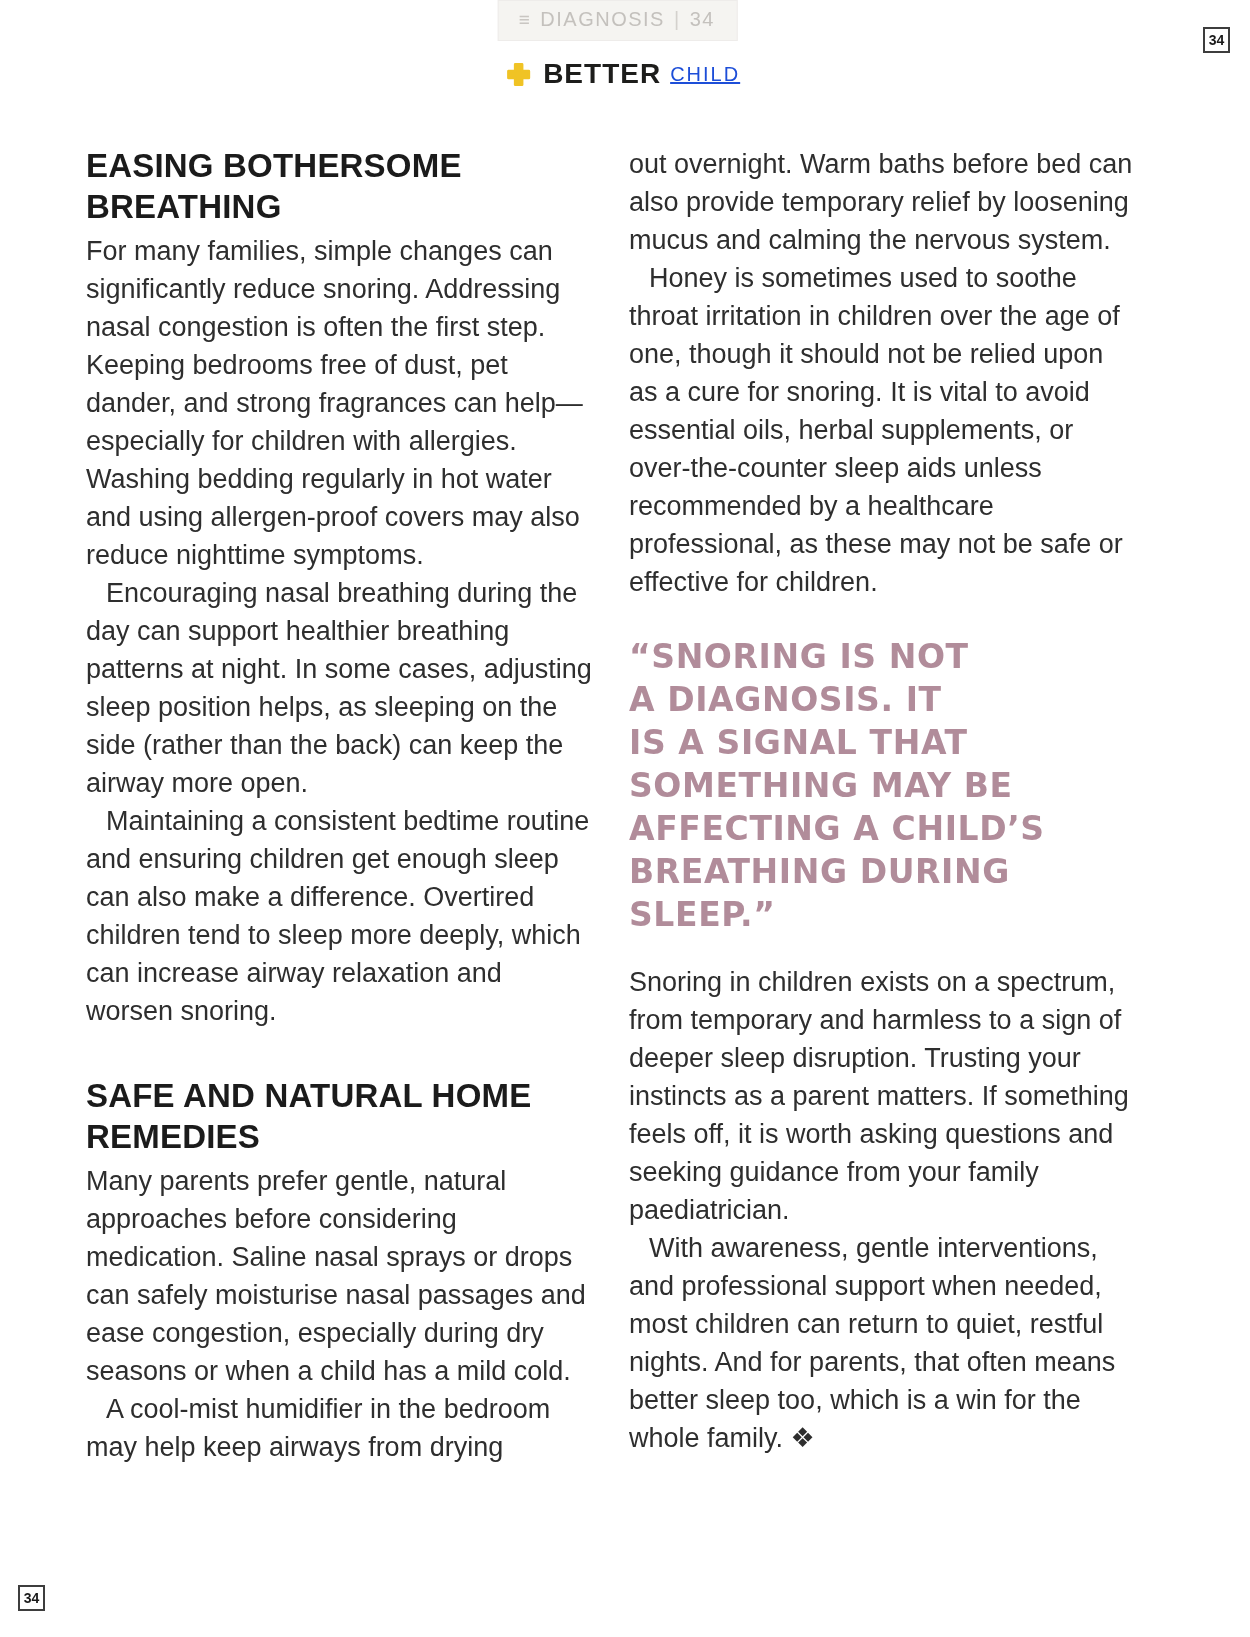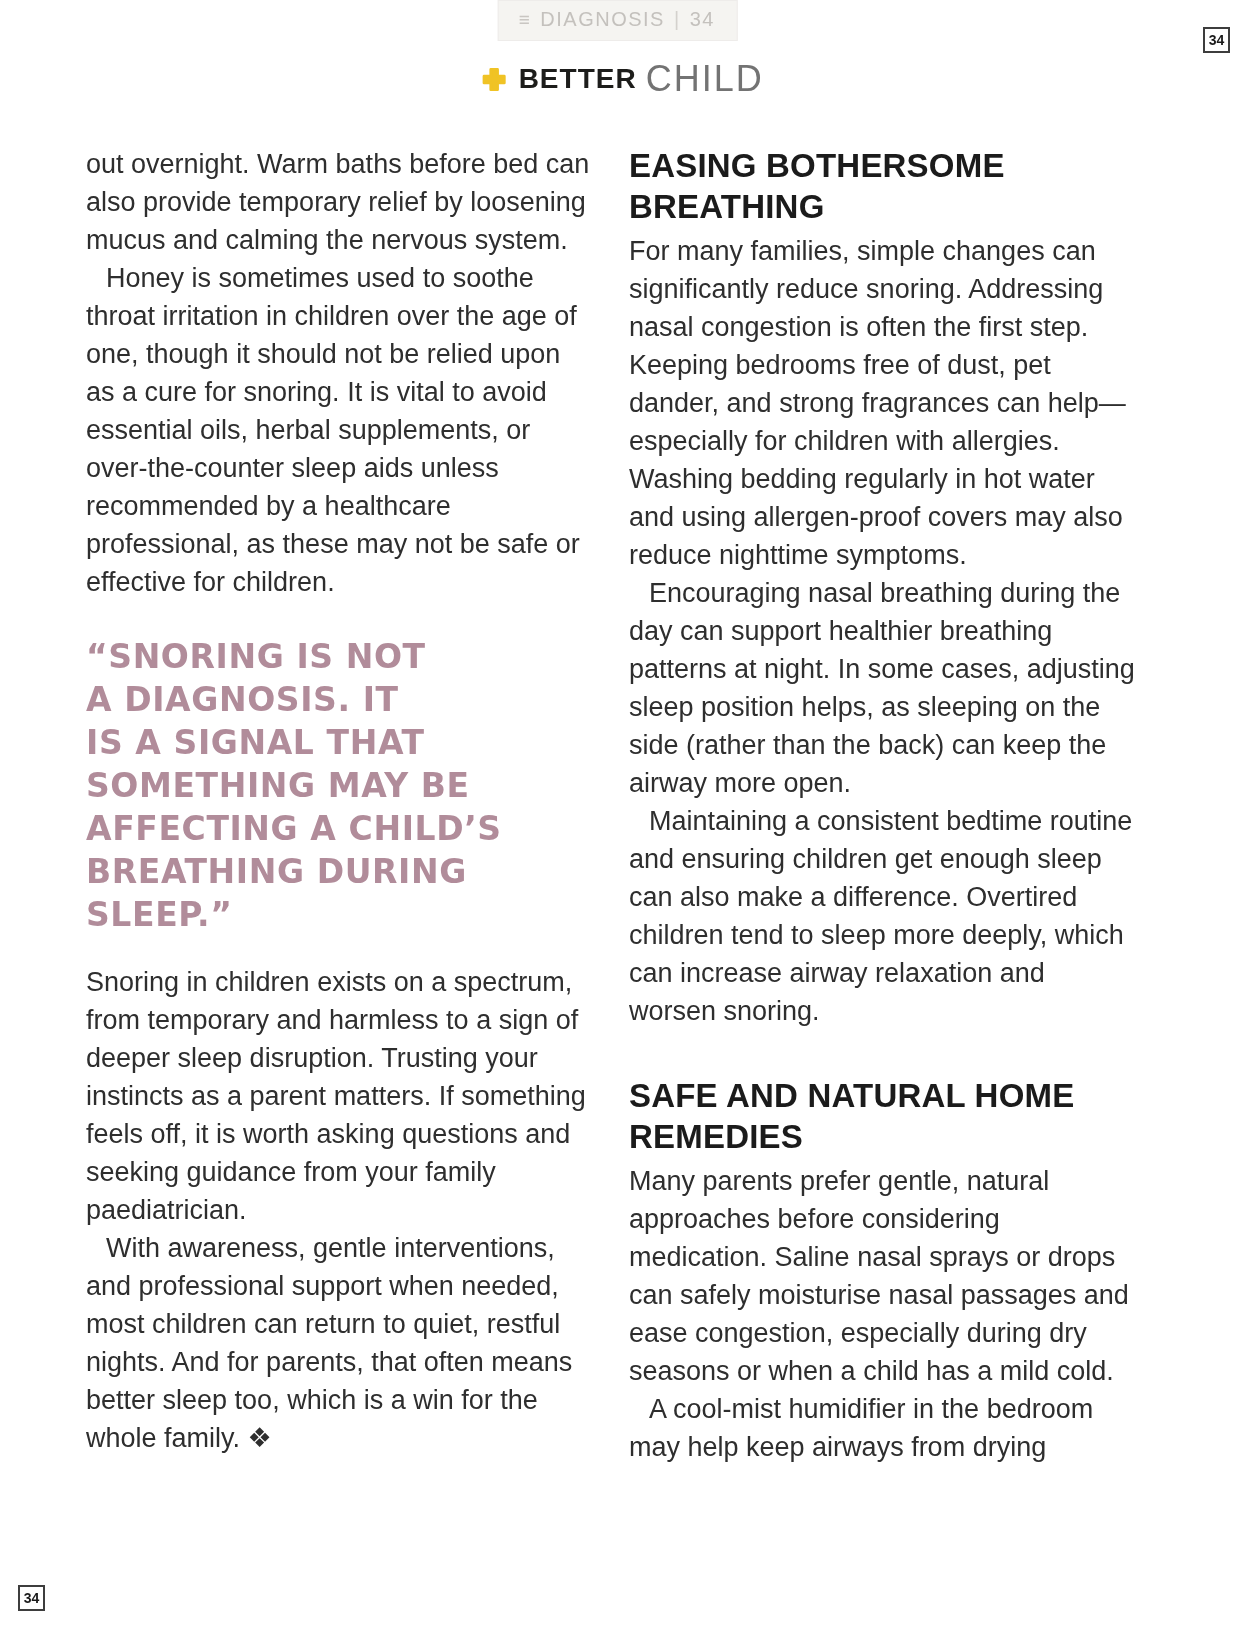--- a/index.html
+++ b/index.html
@@ -62,24 +62,25 @@
   }
   .brand svg { display: block; }
   .brand .brand-bold {
     font-weight: bold;
     font-size: 28px;
     letter-spacing: 1px;
     color: #1d1d1b;
   }
   .brand .brand-light {
     font-weight: 400;
-    font-size: 36px;
+    font-size: 20px;
     letter-spacing: 2px;
-    color: #737373;
+    color: #1d4ed8;
     margin-left: -2px;
+    text-decoration: underline;
   }
 
   
   .columns {
     display: grid;
     grid-template-columns: 1fr 1fr;
     column-gap: 34px;
     padding: 145px 112px 0 86px;
   }
   .col p {
@@ -131,43 +132,43 @@
         <path d="M9 3h6v6h6v6h-6v6H9v-6H3V9h6z" fill="#f0c325" stroke="#f0c325" stroke-width="2.5" stroke-linejoin="round"></path>
       </svg>
     </span>
     <span class="brand-bold">BETTER</span>
     <span class="brand-light">CHILD</span>
   </div>
 
   <main class="columns">
 
     <div class="col">
+      <h2 class="section-heading">EASING BOTHERSOME BREATHING</h2>
+      <p>For many families, simple changes can significantly reduce snoring. Addressing nasal congestion is often the first step. Keeping bedrooms free of dust, pet dander, and strong fragrances can help—especially for children with allergies. Washing bedding regularly in hot water and using allergen-proof covers may also reduce nighttime symptoms.</p>
+      <p class="indent">Encouraging nasal breathing during the day can support healthier breathing patterns at night. In some cases, adjusting sleep position helps, as sleeping on the side (rather than the back) can keep the airway more open.</p>
+      <p class="indent">Maintaining a consistent bedtime routine and ensuring children get enough sleep can also make a difference. Overtired children tend to sleep more deeply, which can increase airway relaxation and worsen snoring.</p>
+
+      <h2 class="section-heading spaced">SAFE AND NATURAL HOME REMEDIES</h2>
+      <p>Many parents prefer gentle, natural approaches before considering medication. Saline nasal sprays or drops can safely moisturise nasal passages and ease congestion, especially during dry seasons or when a child has a mild cold.</p>
+      <p class="indent">A cool-mist humidifier in the bedroom may help keep airways from drying</p>
+    </div>
+
+    <div class="col">
       <p>out overnight. Warm baths before bed can also provide temporary relief by loosening mucus and calming the nervous system.</p>
       <p class="indent">Honey is sometimes used to soothe throat irritation in children over the age of one, though it should not be relied upon as a cure for snoring. It is vital to avoid essential oils, herbal supplements, or over-the-counter sleep aids unless recommended by a healthcare professional, as these may not be safe or effective for children.</p>
 
       <blockquote class="pullquote">“SNORING IS NOT
 A DIAGNOSIS. IT
 IS A SIGNAL THAT
 SOMETHING MAY BE
 AFFECTING A CHILD’S
 BREATHING DURING
 SLEEP.”</blockquote>
 
       <p>Snoring in children exists on a spectrum, from temporary and harmless to a sign of deeper sleep disruption. Trusting your instincts as a parent matters. If something feels off, it is worth asking questions and seeking guidance from your family paediatrician.</p>
       <p class="indent">With awareness, gentle interventions, and professional support when needed, most children can return to quiet, restful nights. And for parents, that often means better sleep too, which is a win for the whole family. ❖</p>
     </div>
 
-    <div class="col">
-      <h2 class="section-heading">EASING BOTHERSOME BREATHING</h2>
-      <p>For many families, simple changes can significantly reduce snoring. Addressing nasal congestion is often the first step. Keeping bedrooms free of dust, pet dander, and strong fragrances can help—especially for children with allergies. Washing bedding regularly in hot water and using allergen-proof covers may also reduce nighttime symptoms.</p>
-      <p class="indent">Encouraging nasal breathing during the day can support healthier breathing patterns at night. In some cases, adjusting sleep position helps, as sleeping on the side (rather than the back) can keep the airway more open.</p>
-      <p class="indent">Maintaining a consistent bedtime routine and ensuring children get enough sleep can also make a difference. Overtired children tend to sleep more deeply, which can increase airway relaxation and worsen snoring.</p>
-
-      <h2 class="section-heading spaced">SAFE AND NATURAL HOME REMEDIES</h2>
-      <p>Many parents prefer gentle, natural approaches before considering medication. Saline nasal sprays or drops can safely moisturise nasal passages and ease congestion, especially during dry seasons or when a child has a mild cold.</p>
-      <p class="indent">A cool-mist humidifier in the bedroom may help keep airways from drying</p>
-    </div>
-
   </main>
 
   <div class="page-num-box bottom-left">34</div>
 
 </div>
 
 </body></html>

